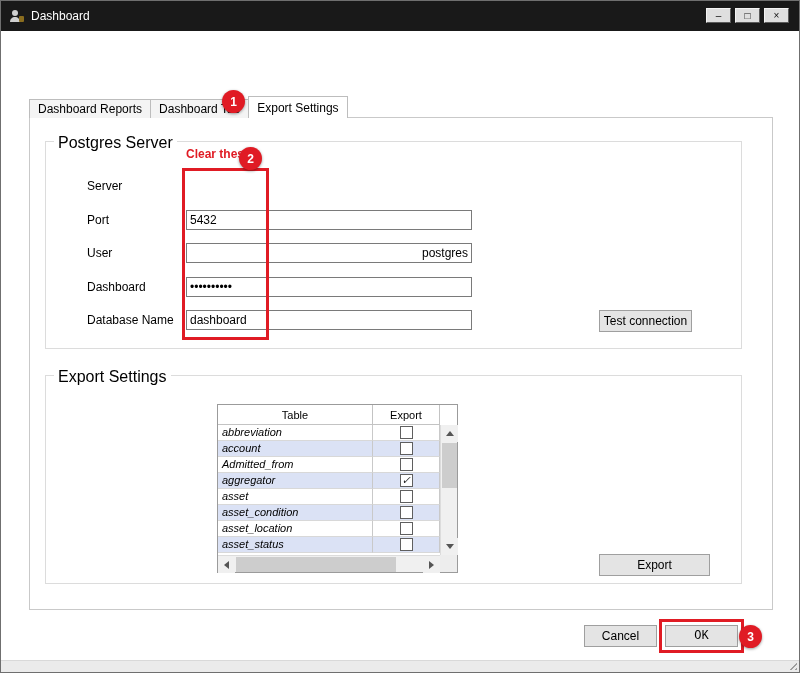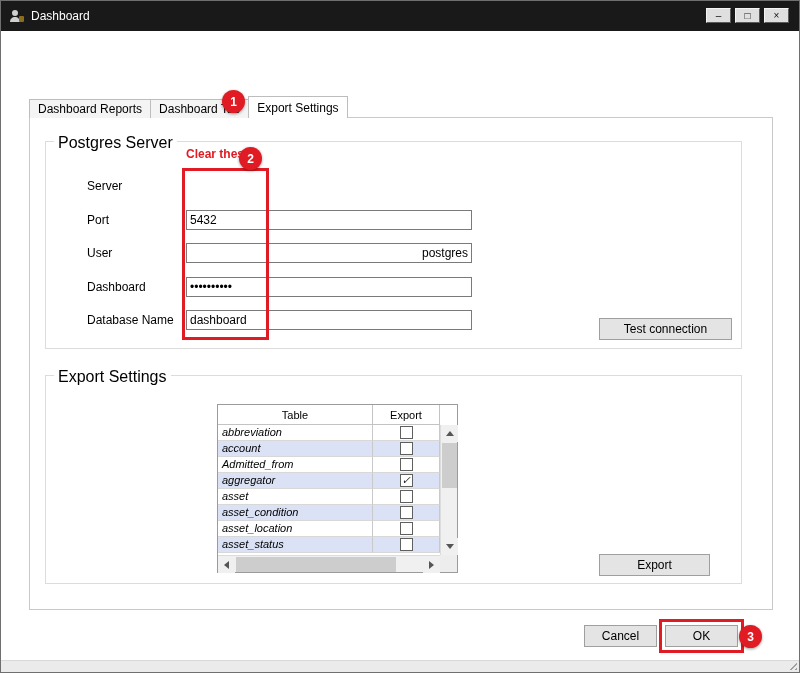--- a/index.html
+++ b/index.html
@@ -152,21 +152,21 @@
     <input class="tbox" style="top: 101px; text-align: right;" value="postgres">
 
     <label class="field-label" style="top:138px;">Dashboard</label>
     <input class="tbox" style="top: 135px;" value="••••••••••">
 
     <label class="field-label" style="top:171px;">Database Name</label>
     <input class="tbox" style="top: 168px;" value="dashboard">
 
     <div class="red-rect" style="left:136px; top:26px; width:87px; height:172px;"></div>
 
-    <button class="btn" style="left:553px; top:176px; width:133px; height:22px;">Test connection</button>
+    <button class="btn" style="left:553px; top:168px; width:93px; height:22px;">Test connection</button>
   </div>
 
   <div class="groupbox" id="ex-group">
     <span class="gb-label">Export Settings</span>
 
     <div class="grid">
       <div class="grid-header">
         <div class="gh name">Table</div>
         <div class="gh export">Export</div>
       </div>
@@ -239,21 +239,21 @@
             <span class="tri-right"></span>
           </div>
       </div>
       <div class="scroll-corner"></div>
     </div>
 
     <button class="btn" style="left:553px; top:178px; width:111px; height:22px;">Export</button>
   </div>
 
   <button class="btn" style="left:583px; top:624px; width:73px; height:22px;">Cancel</button>
-  <button class="btn" style="left:664px; top:624px; width:73px; height:22px;">OK</button>
+  <button class="btn" style="left:664px; top:624px; width:73px; height:22px;font-family:Liberation Mono, monospace;">OK</button>
   <div class="red-rect" style="left:658px; top:618px; width:85px; height:34px;"></div>
   <div class="badge" style="left:738px; top:624px;">3</div>
 
   <div class="resize-strip">
     <div class="grip"></div>
   </div>
 
 </div>
 
 </body></html>

